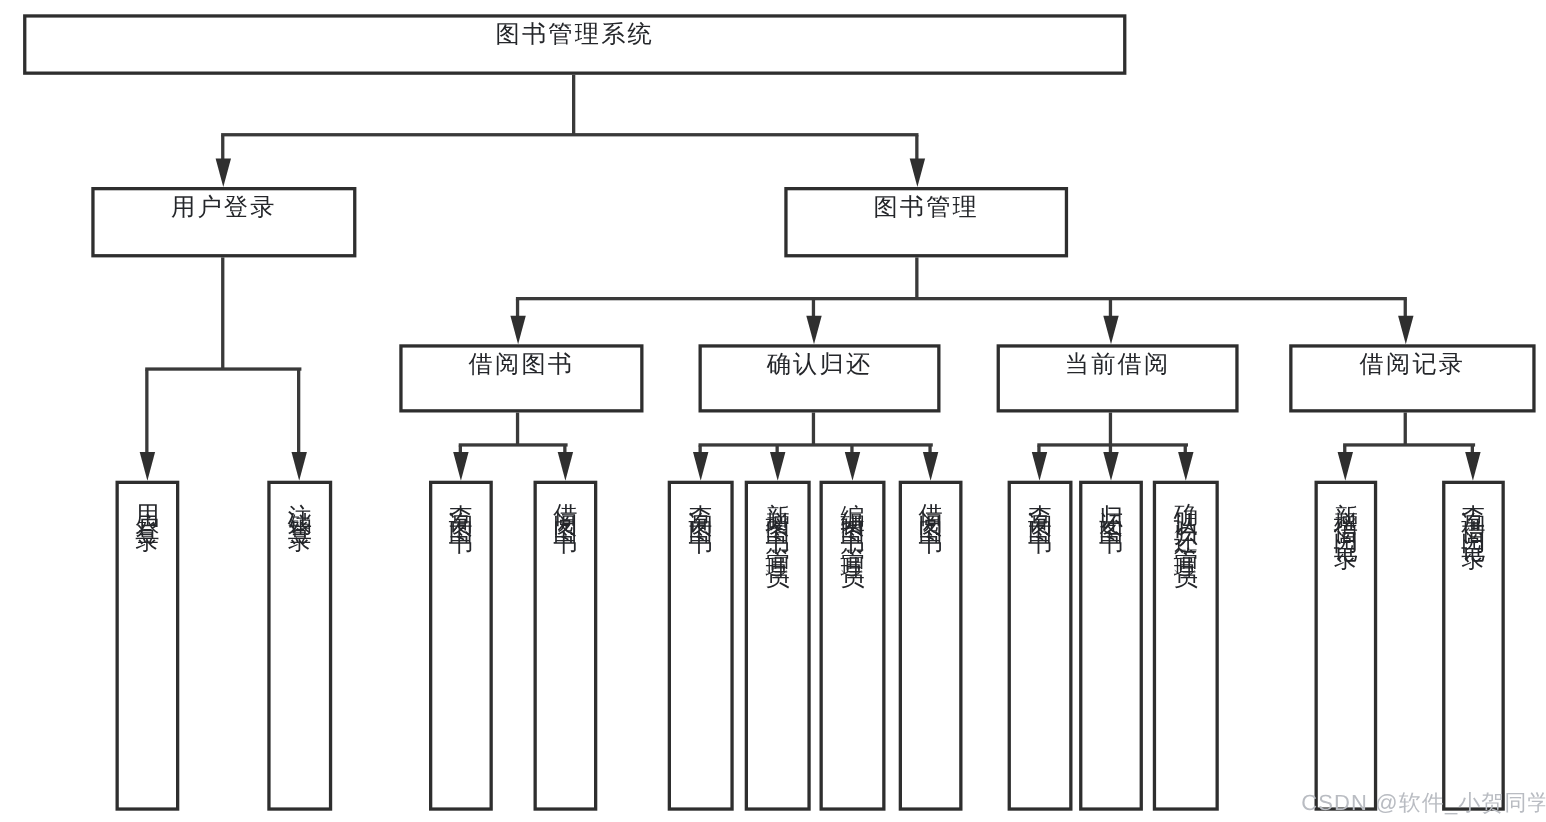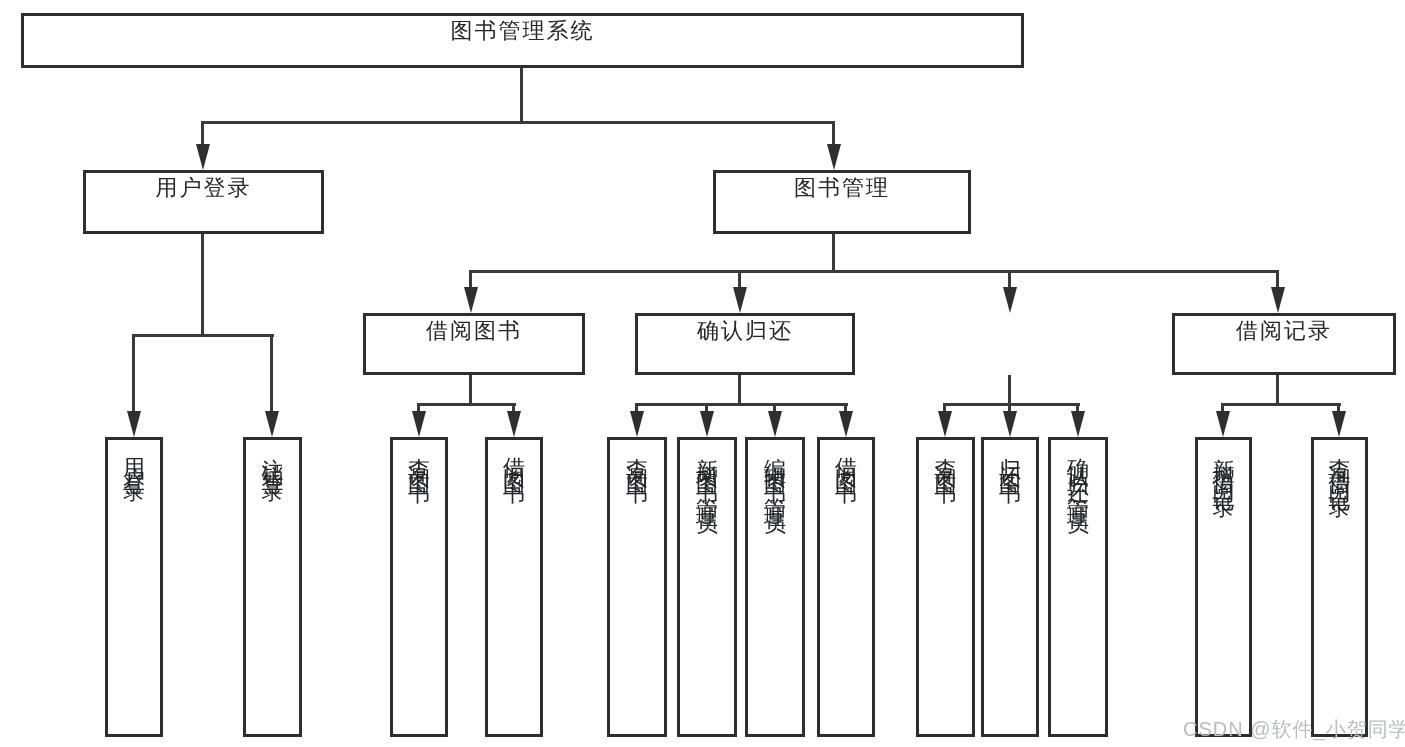--- a/index.html
+++ b/index.html
@@ -88,20 +88,23 @@
   <div class="arrow" style="left:1003px;top:287px;"></div>
   <div class="vline" style="left:1276px;top:272px;height:18px;"></div>
   <div class="arrow" style="left:1271px;top:287px;"></div>
 
   <div class="box" style="left:363px;top:313px;width:222px;height:62px;">
     <span class="hlabel">借阅图书</span>
   </div>
   <div class="box" style="left:635px;top:313px;width:220px;height:62px;">
     <span class="hlabel">确认归还</span>
   </div>
+  <div class="box" style="left:906px;top:313px;width:220px;height:62px;">
+    <span class="hlabel">当前借阅</span>
+  </div>
   <div class="box" style="left:1172px;top:313px;width:224px;height:62px;">
     <span class="hlabel">借阅记录</span>
   </div>
 
   <div class="vline" style="left:469px;top:375px;height:30px;"></div>
   <div class="hline" style="left:417px;top:403px;width:99px;"></div>
   <div class="vline" style="left:417px;top:405px;height:9px;"></div>
   <div class="arrow" style="left:412px;top:411px;"></div>
   <div class="vline" style="left:512px;top:405px;height:9px;"></div>
   <div class="arrow" style="left:507px;top:411px;"></div>

